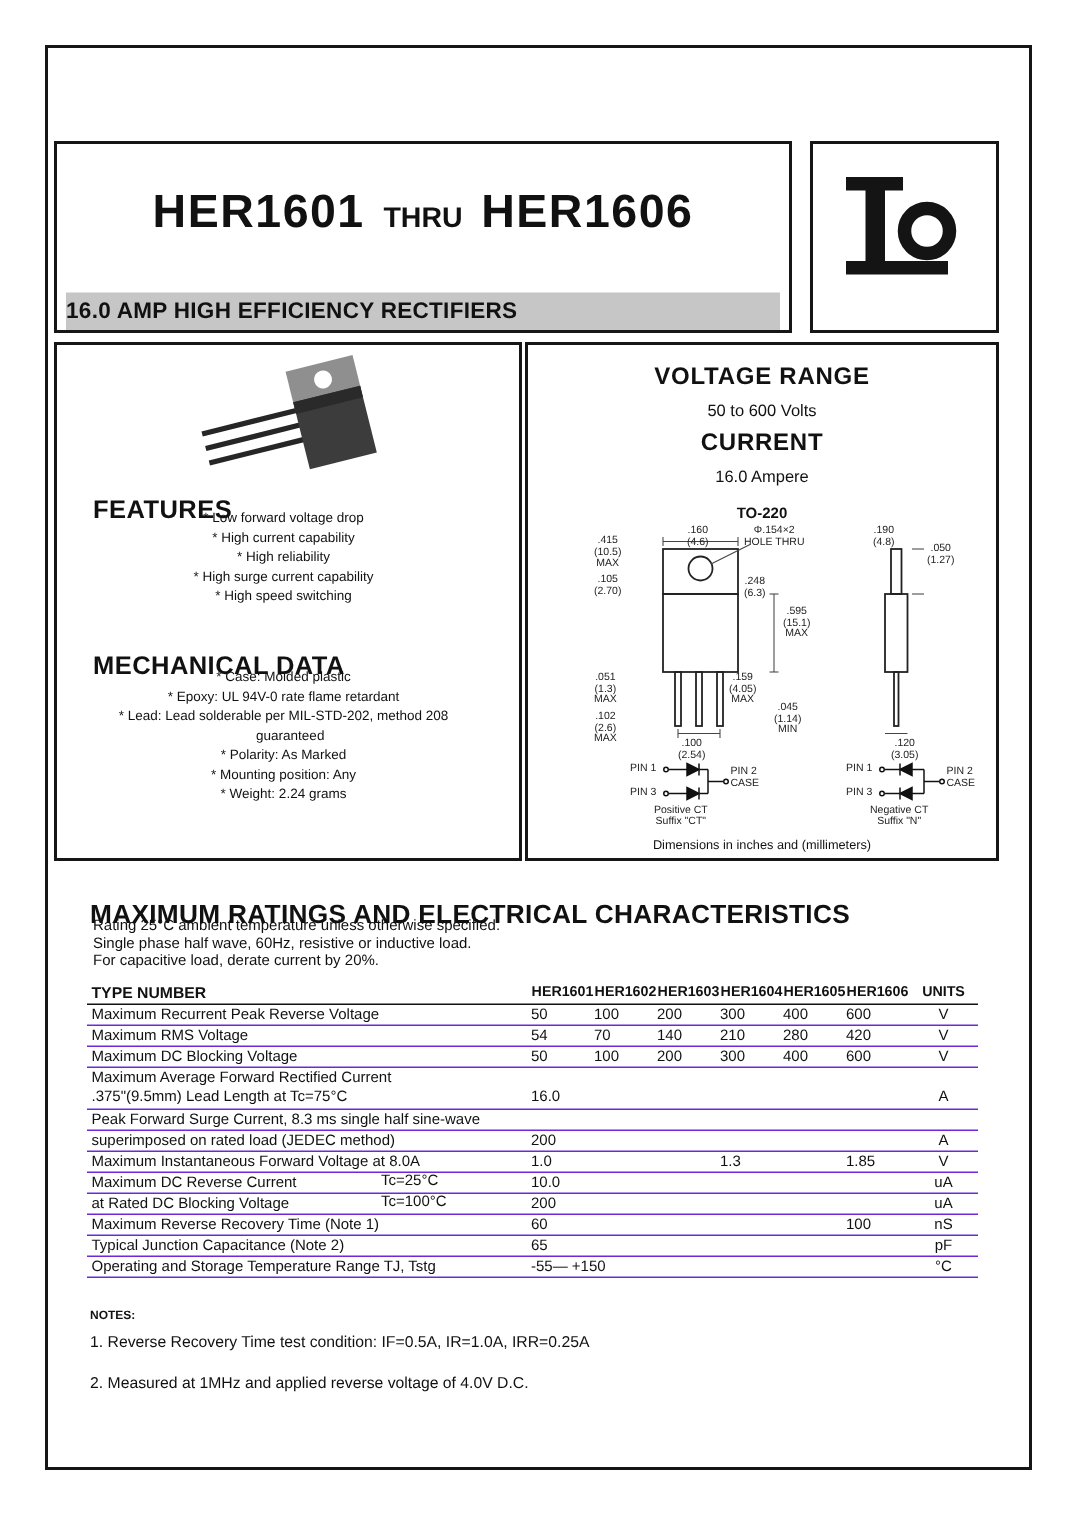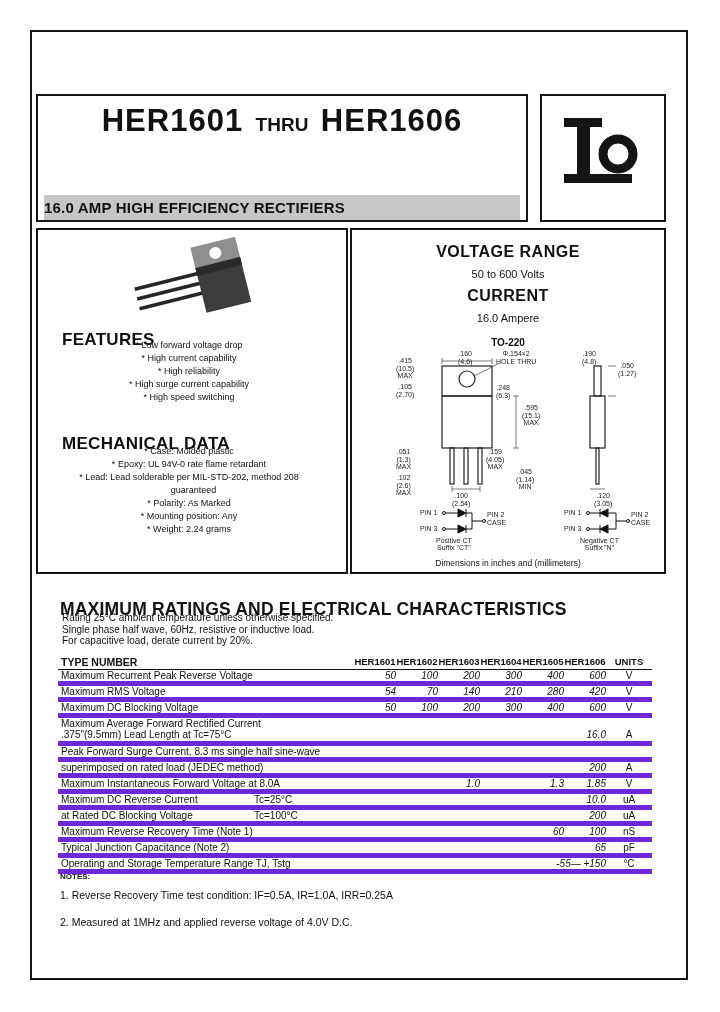--- a/index.html
+++ b/index.html
@@ -6,21 +6,21 @@
   html,body { margin:0; padding:0; }
   body {
     width:720px; height:1012px; position:relative; background:#ffffff;
     font-family:"Liberation Sans", sans-serif; color:#111;
   }
   .frame { position:absolute; left:30px; top:30px; width:658px; height:950px; border:2px solid #161616; }
   .box { position:absolute; border:2px solid #161616; background:#fff; }
 
   
   #title-box { left:36px; top:94px; width:492px; height:128px; }
-  .title-line { text-align:center; margin-top:7px; font-weight:bold; white-space:nowrap; }
+  .title-line { text-align:center; margin-top:27px; font-weight:bold; white-space:nowrap; }
   .title-big { font-size:31px; letter-spacing:1px; }
   .title-thru { font-size:19px; margin:0 8px; }
   .banner { position:absolute; left:6px; right:6px; top:99px; height:25px; background:#c6c6c6;
             font-weight:bold; font-size:15px; line-height:25px; letter-spacing:0.2px; }
 
   #logo-box { left:540px; top:94px; width:126px; height:128px; }
   #logo-box svg { display:block; margin:2px auto 0; }
 
   
   #left-box { left:36px; top:228px; width:312px; height:346px; }
@@ -48,22 +48,22 @@
 
   
   #ratings-heading { position:absolute; left:60px; top:587px; font-size:17.5px; font-weight:bold; letter-spacing:0.2px; }
   #conditions { position:absolute; left:62px; top:612px; font-size:10px; line-height:11.5px; }
 
   #ratings-table { position:absolute; left:58px; top:655px; width:594px; border-collapse:collapse; table-layout:fixed; font-size:10px; }
   #ratings-table th, #ratings-table td { padding:0; height:14px; vertical-align:middle; font-weight:normal; }
   #ratings-table thead th { font-weight:bold; border-bottom:1.2px solid #111; font-size:9.5px; text-align:center; }
   #ratings-table th.param, #ratings-table td.param { text-align:left; padding-left:3px; position:relative; }
   #ratings-table th.param { font-size:10.5px; }
-  #ratings-table td { border-bottom:5px solid #6d28d9; }
-  #ratings-table td.val { text-align:right;font-style:italic; }
+  #ratings-table td { border-bottom:1px solid #6d28d9; }
+  #ratings-table td.val { text-align:left; }
   #ratings-table td.units { text-align:center; }
   #ratings-table tr.noline td { border-bottom:none; }
   .cond { position:absolute; left:196px; top:0; }
 
   
   #notes-heading { position:absolute; left:60px; top:872px; font-size:8px; font-weight:bold; }
   #notes-list { position:absolute; left:60px; top:888px; list-style:none; margin:0; padding:0; font-size:10.5px; }
   #notes-list li { margin-bottom:13px; line-height:14px; }
 </style>
 </head>

